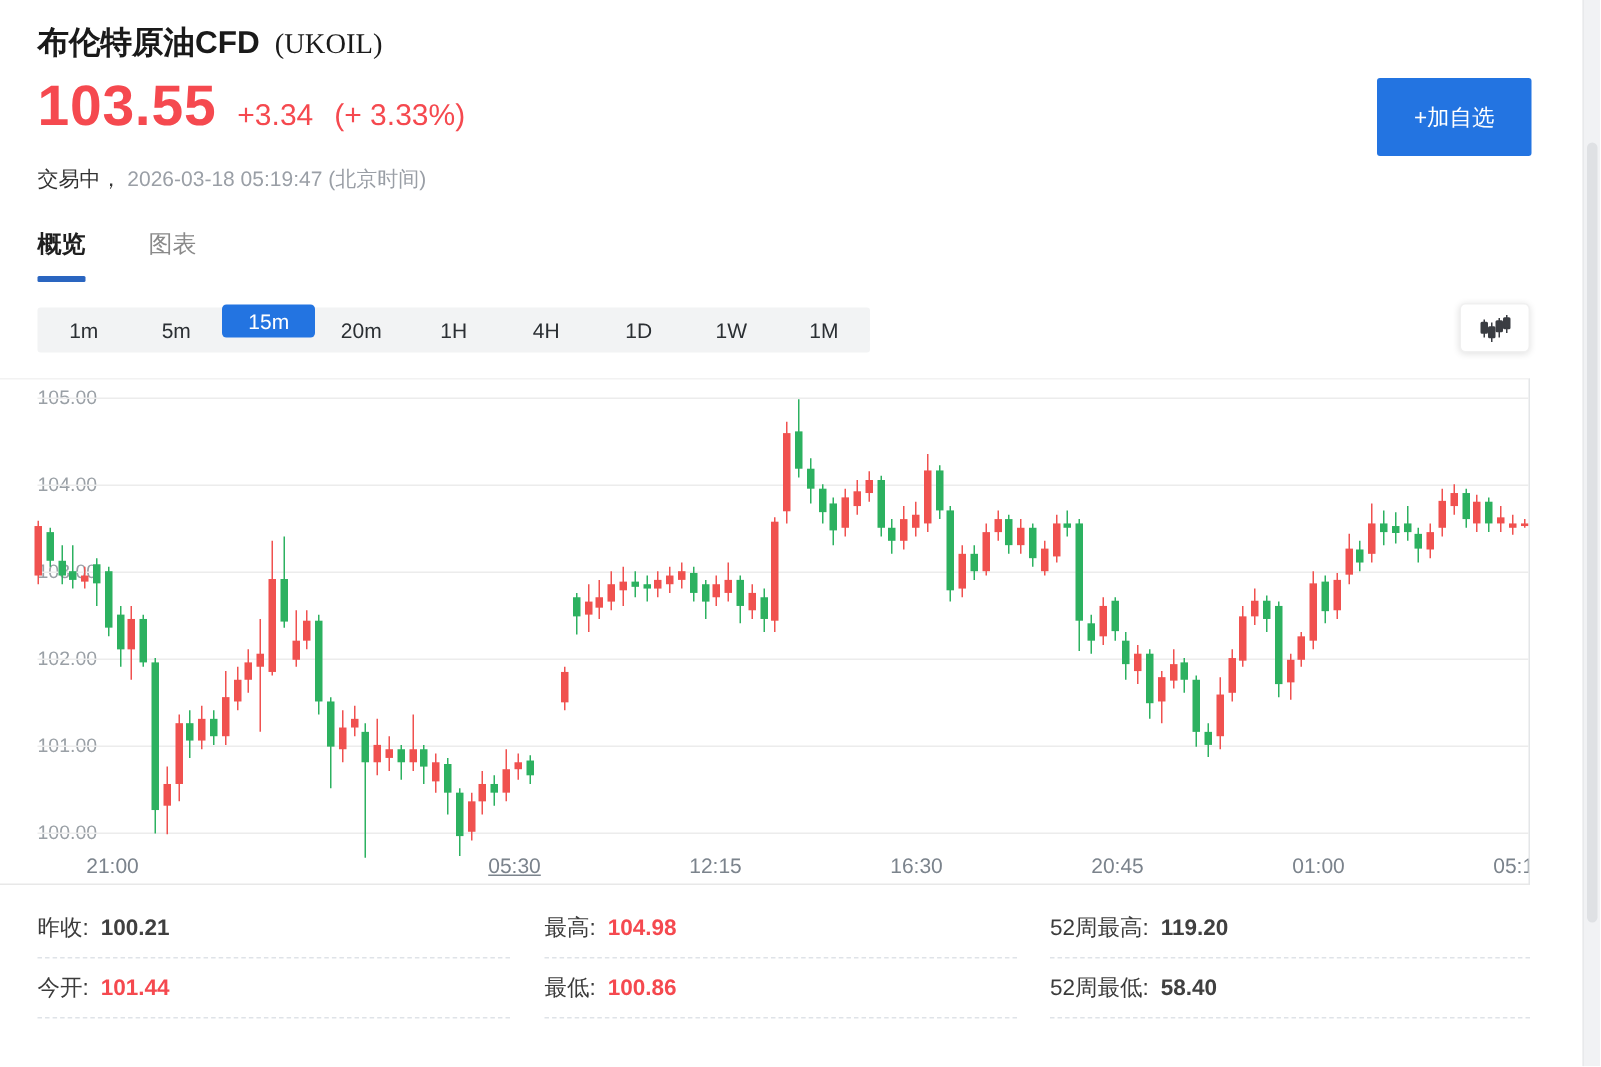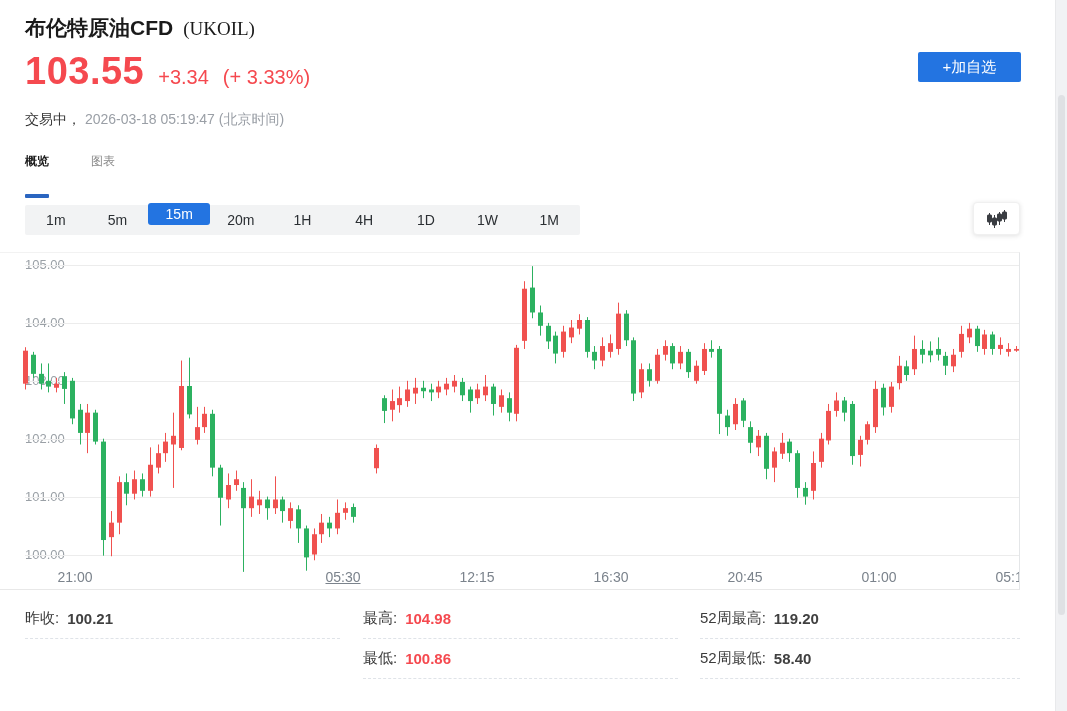--- a/index.html
+++ b/index.html
@@ -12,27 +12,27 @@
   .title-row { position:absolute; left:25px; top:14px; display:flex; align-items:baseline; gap:10px; }
   .title-cn { font-size:21px; font-weight:bold; color:#1a1a1a; }
   .title-sym { font-size:19px; font-family:"Liberation Serif", serif; color:#1a1a1a; }
   .price-row { position:absolute; left:25px; top:50px; display:flex; align-items:baseline; gap:14px; }
   .price-big { font-size:38px; font-weight:bold; color:#f5494f; letter-spacing:0.5px; }
   .price-chg { font-size:20px; color:#f5494f; }
   .status-row { position:absolute; left:25px; top:111px; font-size:14px; }
   .status-label { color:#333; }
   .status-time { color:#9a9fa6; }
   .add-btn {
-    position:absolute; left:918px; top:52px; width:103px; height:30px;
+    position:absolute; left:918px; top:52px; width:103px; height:52px;
     background:#2374e1; color:#fff; border:none; border-radius:2px;
     font-size:15px; font-family:"Liberation Sans", sans-serif; cursor:pointer;
   }
   
   .tabs { position:absolute; left:25px; top:153px; display:flex; gap:42px; }
-  .tab { font-size:12px; color:#8a8a8a; padding-bottom:28px; cursor:pointer; position:relative; }
+  .tab { font-size:16px; color:#8a8a8a; padding-bottom:14px; cursor:pointer; position:relative; }
   .tab.active { color:#1f1f1f; font-weight:bold; }
   .tab.active::after {
     content:""; position:absolute; left:0; right:0; bottom:0; height:4px;
     background:#2a65c0; border-radius:1px;
   }
   
   .interval-bar {
     position:absolute; left:25px; top:205px; width:555px; height:30px;
     background:#f2f3f4; border-radius:2px; display:flex;
   }
@@ -660,20 +660,24 @@
       <div class="xlab" style="left: 745px;">20:45</div>
       <div class="xlab" style="left: 879px;">01:00</div>
       <div class="xlab" style="left: 1013px;">05:15</div>
     </div>
 
   <div id="stats">
       <div class="stats-col" style="left: 25px; width: 315px;">
         <div class="stat-row">
           <span class="stat-label">昨收:</span>
           <span class="stat-value">100.21</span>
+        </div>
+        <div class="stat-row">
+          <span class="stat-label">今开:</span>
+          <span class="stat-value red">101.44</span>
         </div>
       </div>
       <div class="stats-col" style="left: 363px; width: 315px;">
         <div class="stat-row">
           <span class="stat-label">最高:</span>
           <span class="stat-value red">104.98</span>
         </div>
         <div class="stat-row">
           <span class="stat-label">最低:</span>
           <span class="stat-value red">100.86</span>

